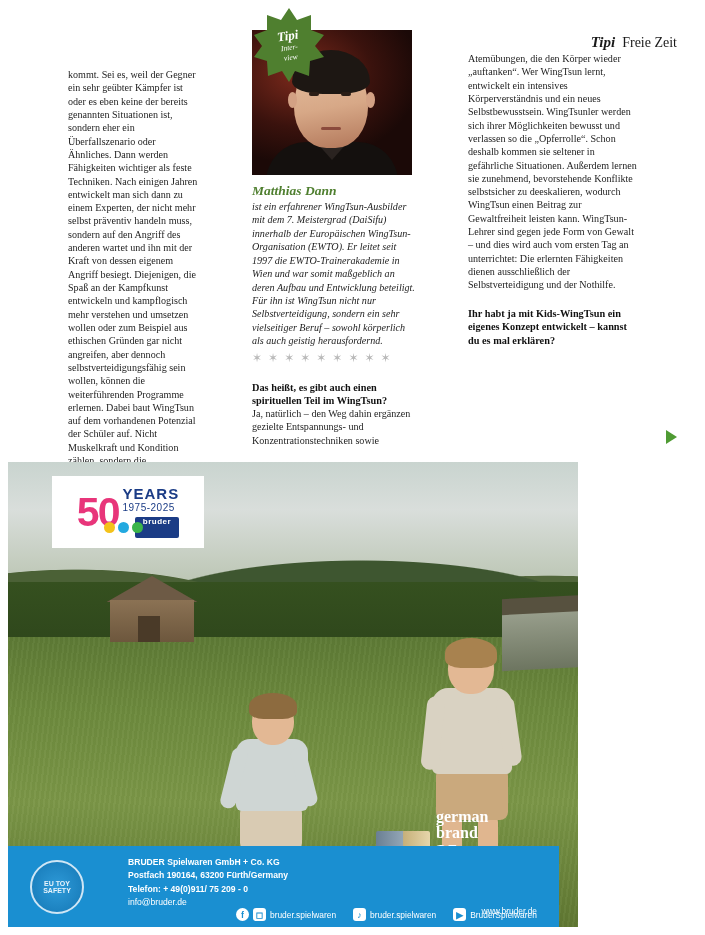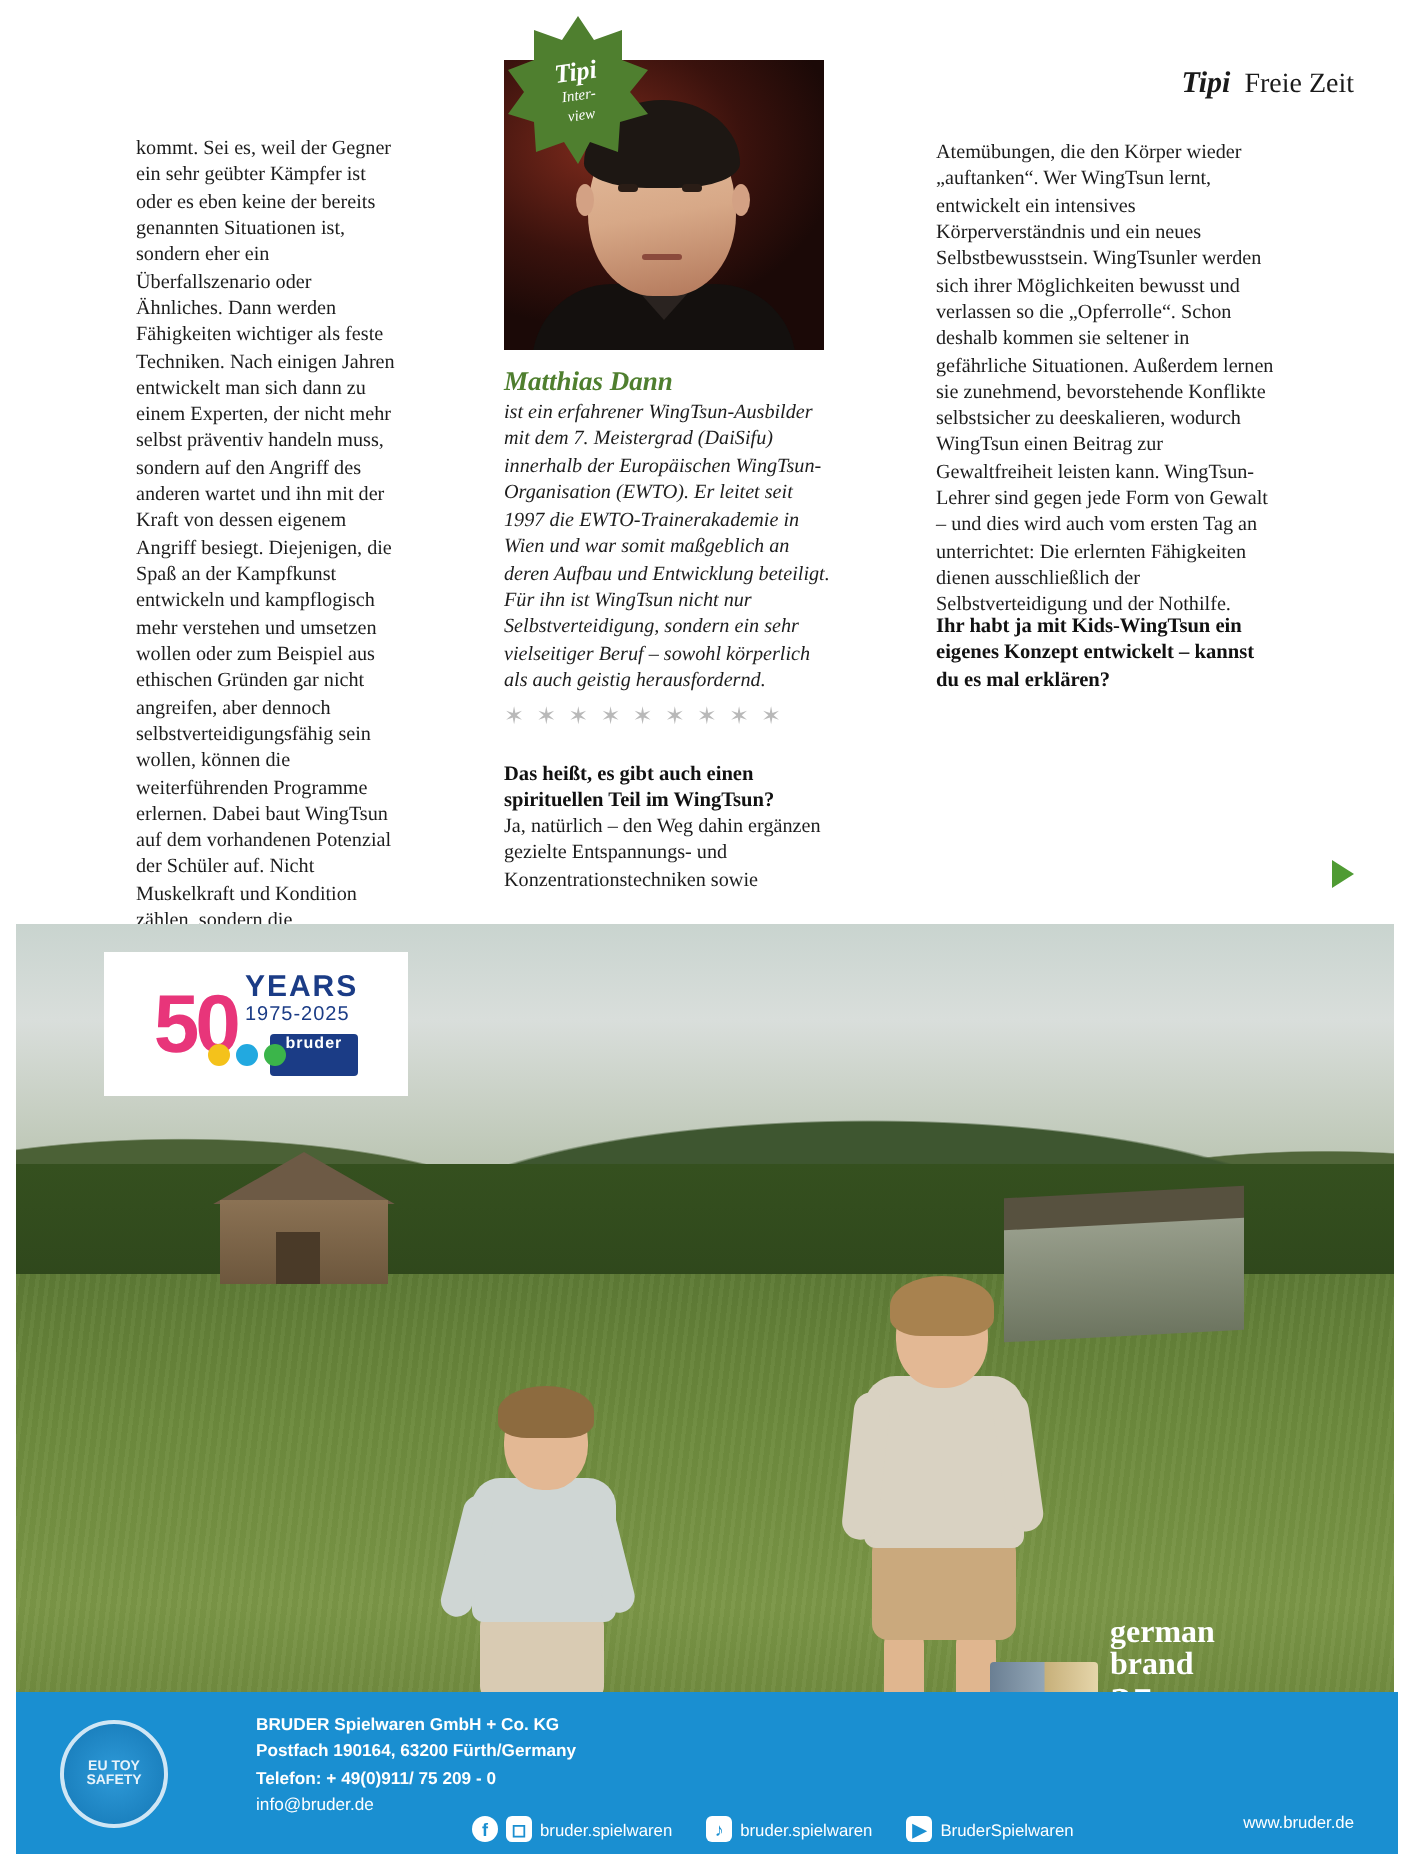--- a/index.html
+++ b/index.html
@@ -67,21 +67,21 @@
     position: absolute;
     font-family: "Liberation Serif", serif;
     font-size: 10.1px;
     line-height: 1.32;
     color: #1d1d1d;
     text-align: left;
     hyphens: auto;
   }
   .col p { margin: 0; }
   .col1 { left: 68px; top: 68px; width: 131px; }
-  .col3 { left: 468px; top: 70px; width: 170px; }
+  .col3 { left: 468px; top: 52px; width: 170px; }
 
   
   .portrait {
     position: absolute;
     left: 252px; top: 30px;
     width: 160px; height: 145px;
     overflow: hidden;
     background: #4d1f18;
     z-index: 4;
   }
@@ -206,21 +206,21 @@
     width: 0; height: 0;
     border-left: 11px solid #4f9b33;
     border-top: 7px solid transparent;
     border-bottom: 7px solid transparent;
   }
 
   
   .ad {
     position: absolute;
     left: 8px; top: 462px;
-    width: 689px; height: 465px;
+    width: 570px; height: 465px;
     overflow:hidden;
     background:#0f766e;
   }
   .sky {
     position:absolute; left:0; top:0; width:100%; height:120px;
     background: linear-gradient(180deg,#c9d4cf 0%, #d9dedb 40%, #bcc6b4 100%);
   }
   .hills {
     position:absolute; left:0; top:46px; width:100%; height:110px;
     background:
@@ -330,21 +330,21 @@
   .gba-book {
     position:absolute; right:148px; bottom:10px;
     width:54px; height:86px;
     background: linear-gradient(90deg,#6a7f93 0%, #93a6b6 50%, #c7b07a 51%, #e6d6ab 100%);
     border-radius:2px;
   }
 
   
   .footer {
     position:absolute;
-    left:8px; top:846px; width:691px; height:81px;
+    left:8px; top:846px; width:551px; height:81px;
     background:#1a8fd1;
     color:#fff;
   }
   .footer .seal {
     position:absolute; left:22px; top:14px;
     width:54px; height:54px; border-radius:50%;
     background: radial-gradient(circle at 50% 50%, #2e9ad8 0%, #1477b5 100%);
     border:2px solid #cfe6f5;
     display:flex; align-items:center; justify-content:center;
     font-size:7px; font-weight:bold; color:#e7f3fb; text-align:center;

